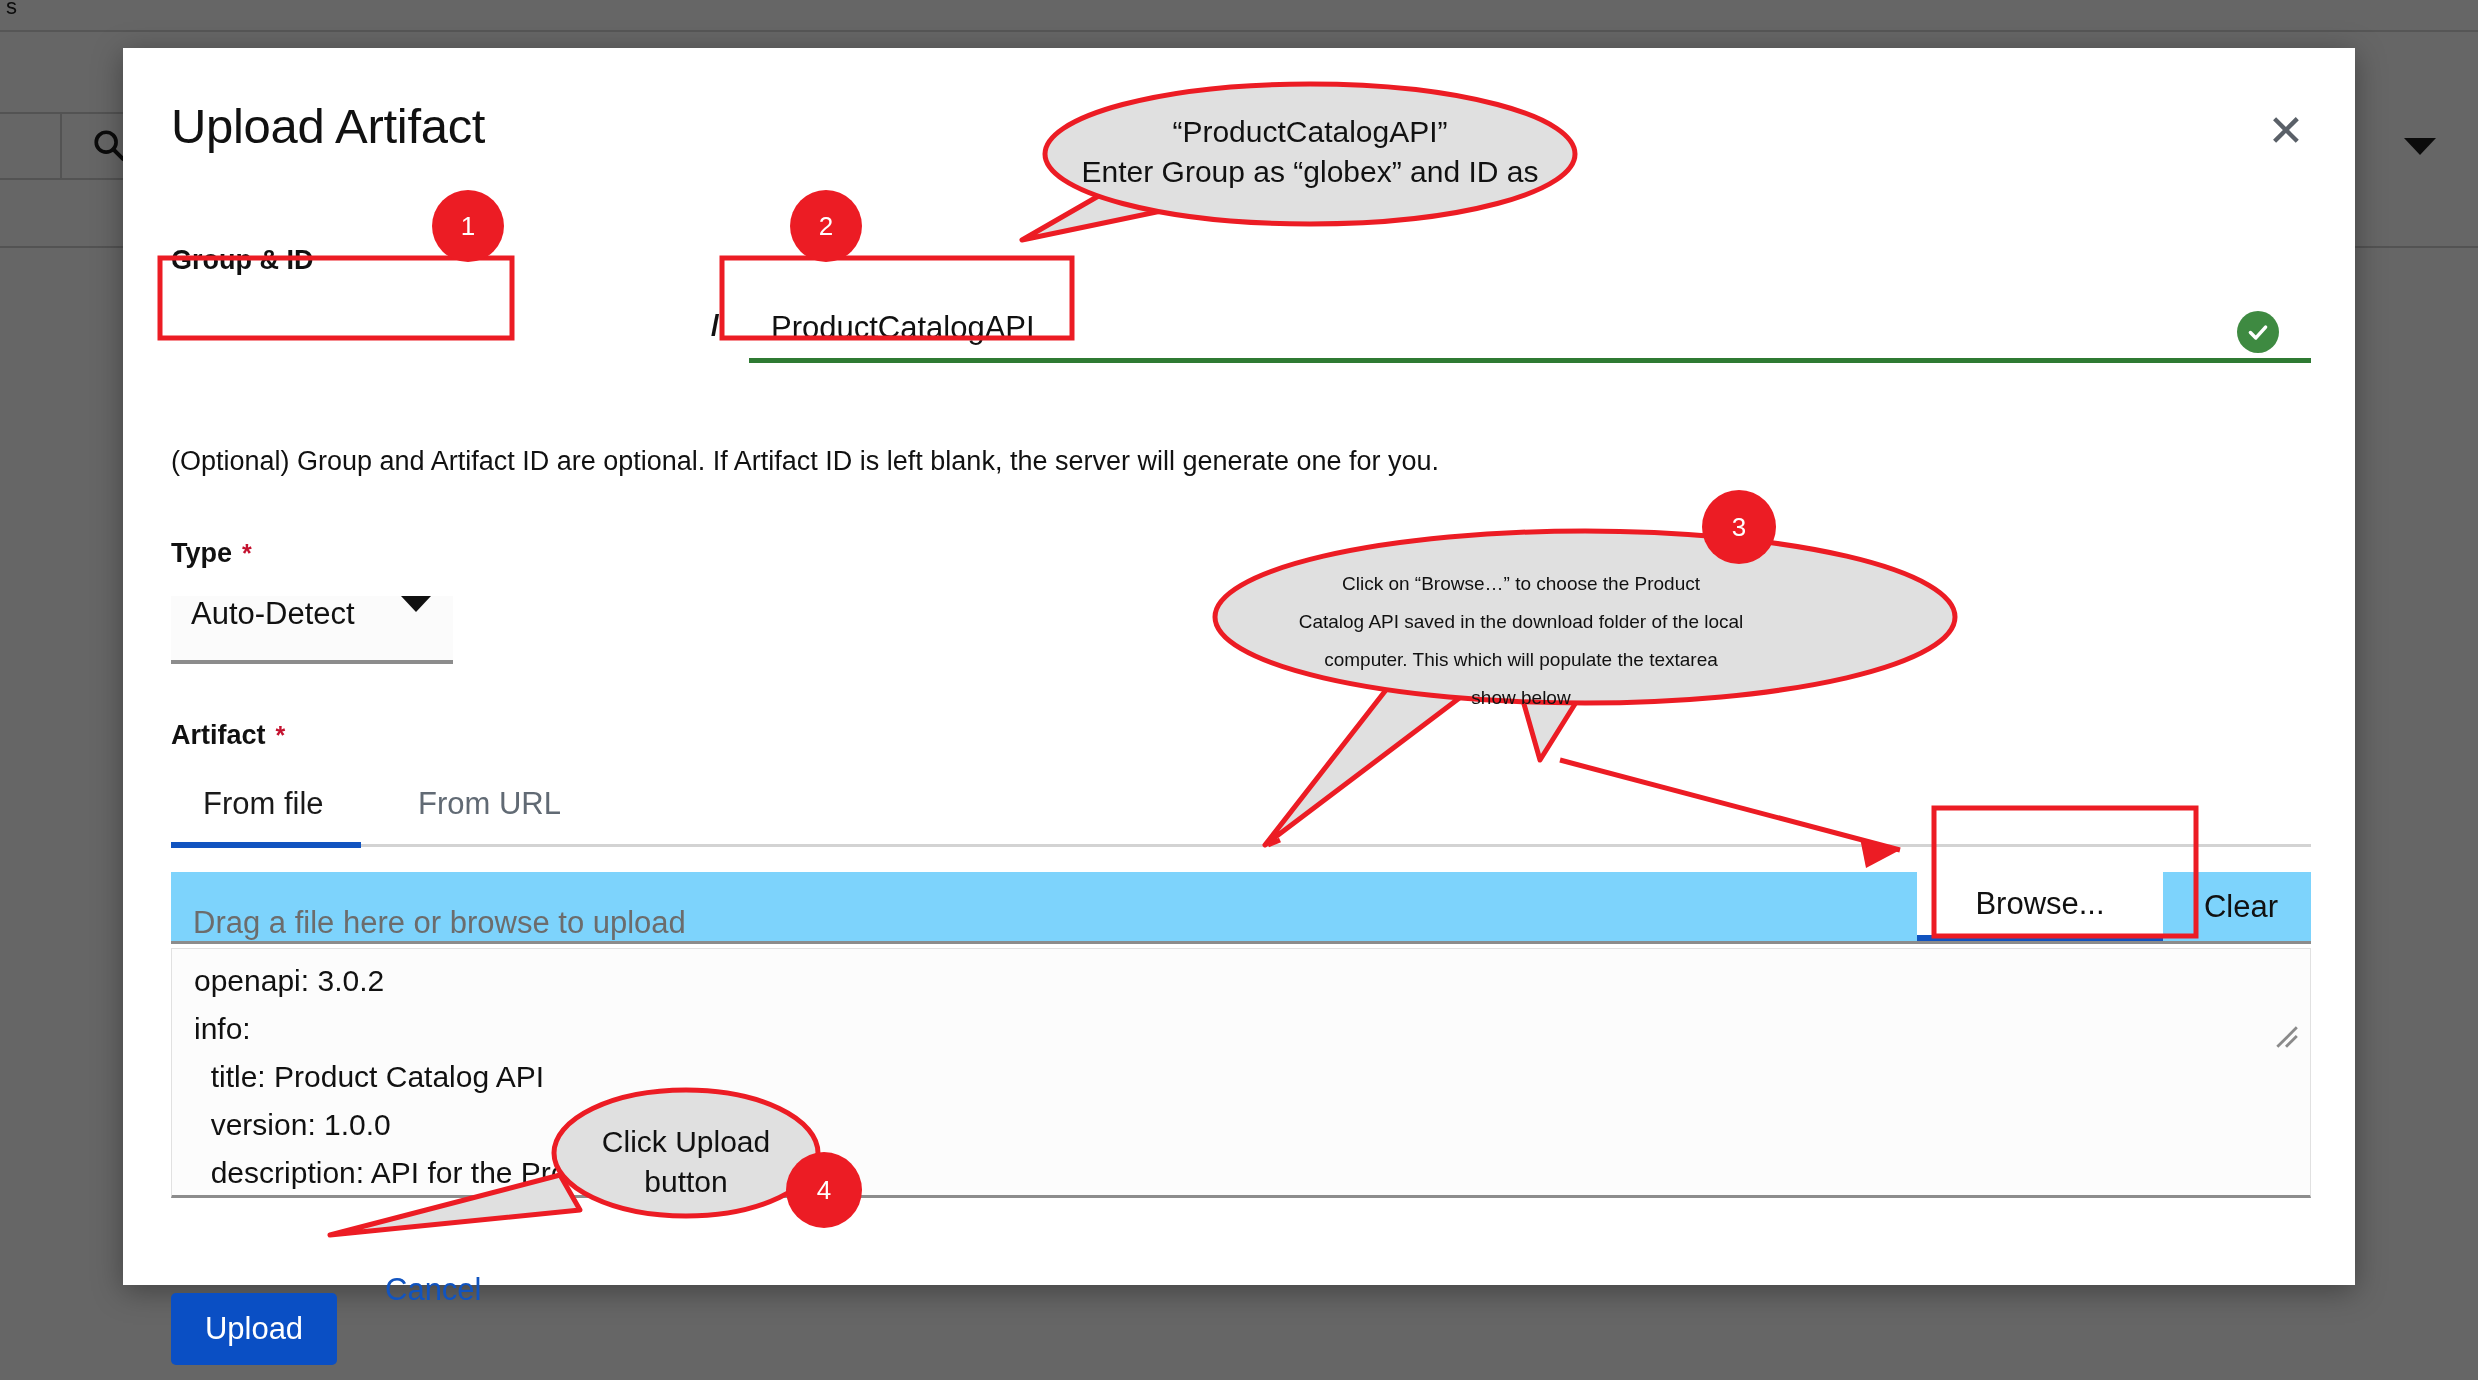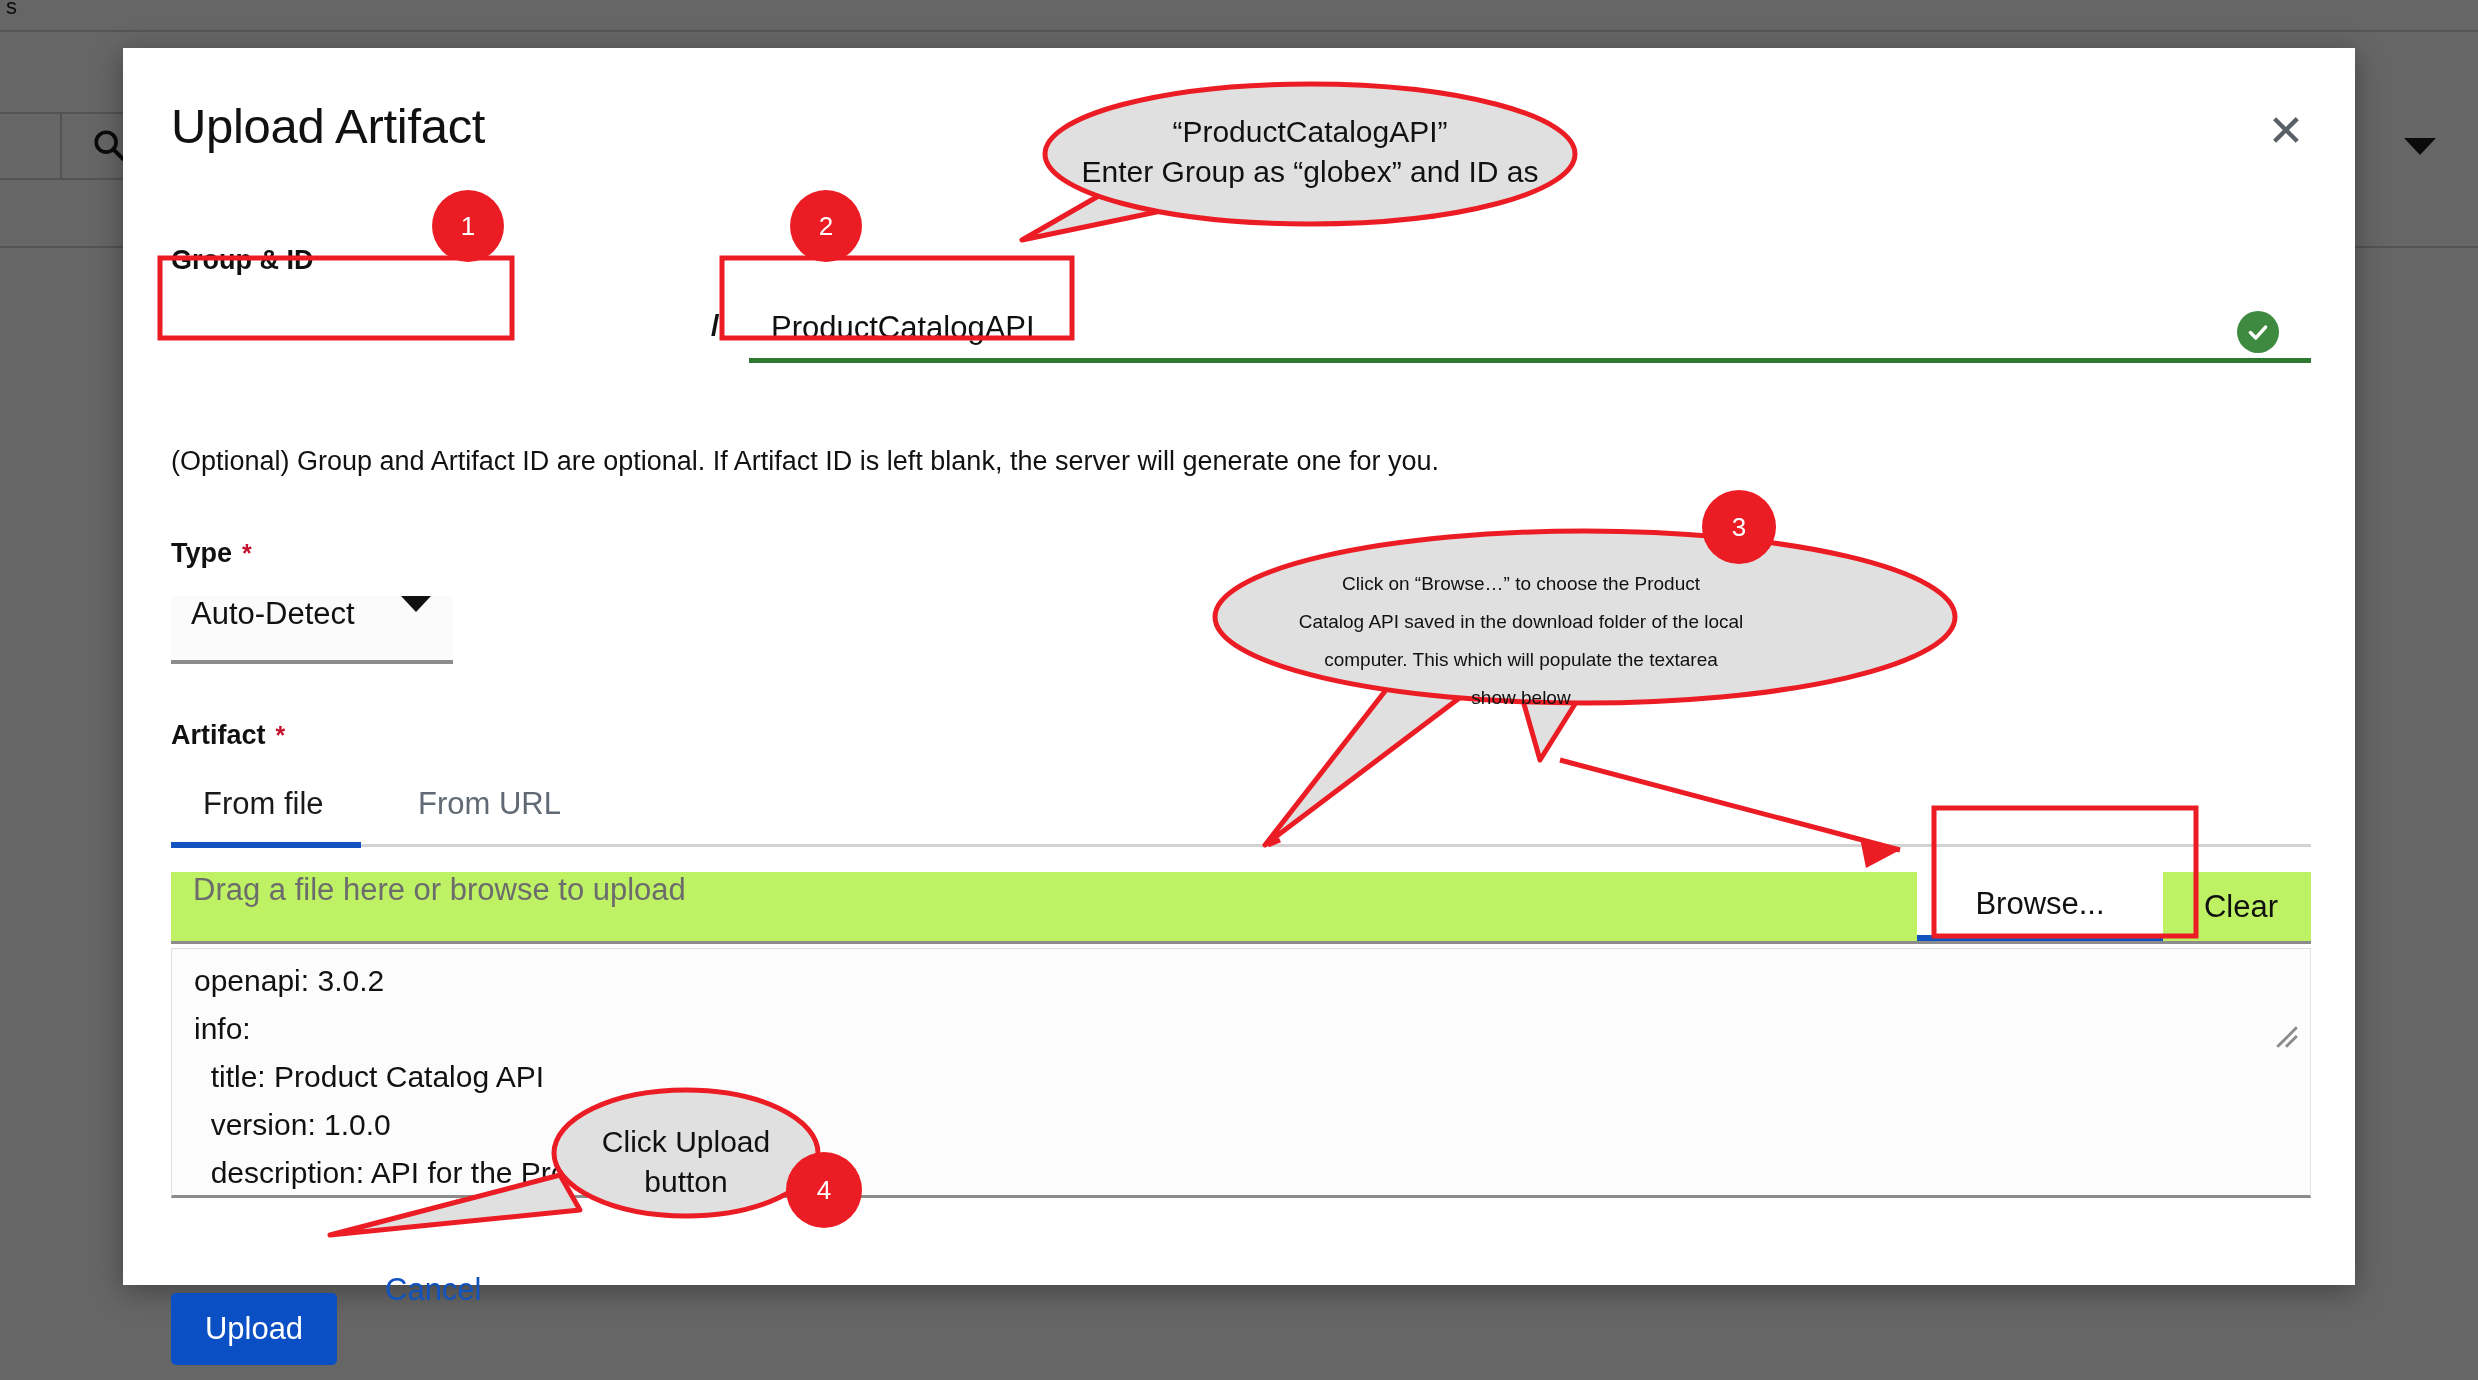--- a/index.html
+++ b/index.html
@@ -156,23 +156,23 @@
     background: #d3d3d3;
   }
   .tabs-active-underline {
     position: absolute; left: 0; top: 56px; width: 190px; height: 6px;
     background: #1154c0;
   }
 
   
   .dropzone-row {
     position: absolute; left: 48px; top: 824px; width: 2140px; height: 72px;
-    background: #bef264;
+    background: #7dd3fc;
     border-bottom: 3px solid #8c8c8c;
-    display: flex; align-items: flex-start;
+    display: flex; align-items: flex-end;
   }
   .dropzone-text {
     margin-left: 22px; font-size: 31px; color: #6c6c6c;
   }
   .browse-btn {
     position: absolute; right: 148px; top: 0;
     height: 69px; width: 246px;
     background: #ffffff;
     border: none; border-bottom: 6px solid #1154c0;
     font-size: 31px; color: #111; cursor: pointer;

